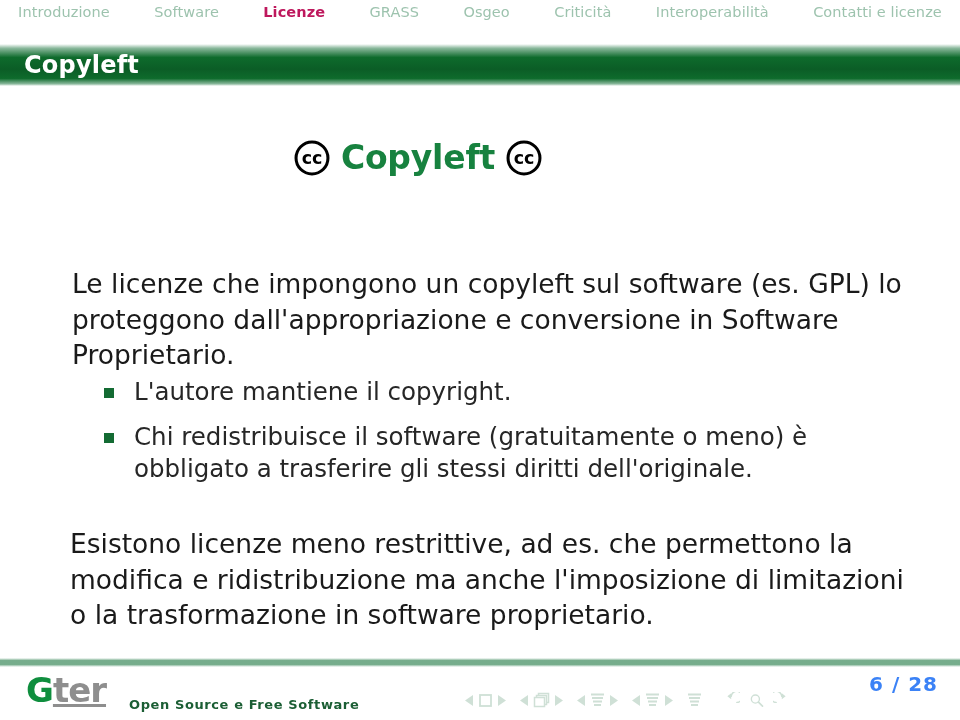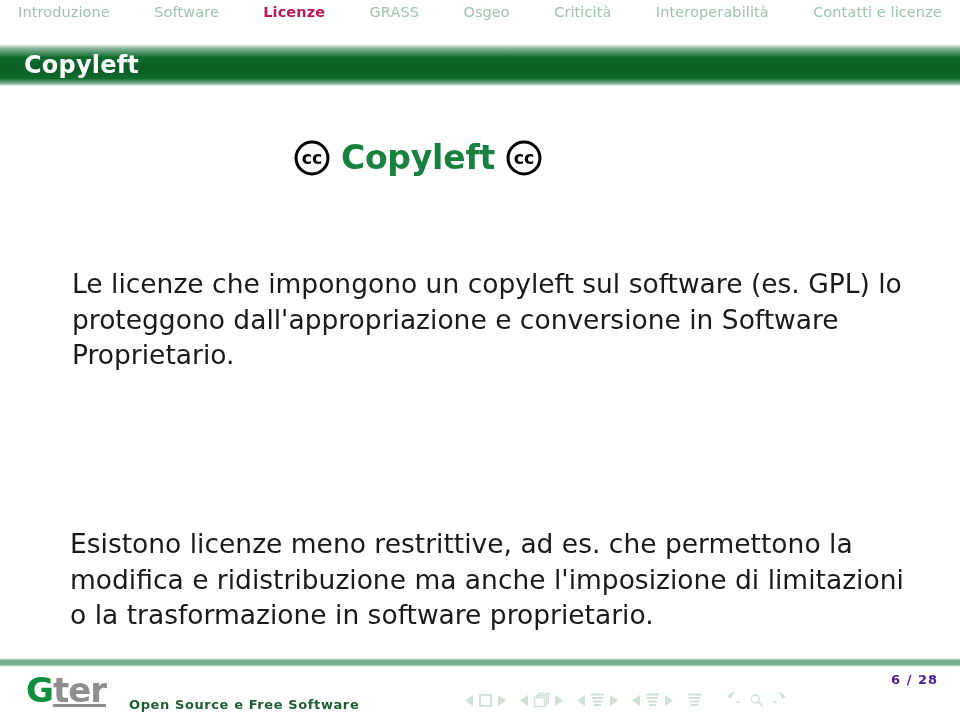--- a/index.html
+++ b/index.html
@@ -198,23 +198,23 @@
     margin-right: 14px;
   }
   .bn-arrow { display: block; }
   .bn-sym { display: block; }
   .bn-tail { display: flex; align-items: center; gap: 9px; margin-left: 8px; }
 
   .page-number {
     position: absolute;
     right: 22px;
     top: 672px;
-    font-size: 13px;
-    font-weight: bold;
-    color: #4c1d95;
+    font-size: 20px;
+    font-weight: bold;
+    color: #3b82f6;
     letter-spacing: 1px;
   }
 </style>
 </head>
 <body>
 
 <div class="navbar">
   <a class="nav-item">Introduzione</a>
   <a class="nav-item">Software</a>
   <a class="nav-item active">Licenze</a>
@@ -238,20 +238,30 @@
     </svg>
     <span class="cc-title">Copyleft</span>
     <svg class="cc-logo" viewBox="0 0 100 100">
       <circle cx="50" cy="50" r="42" fill="#ffffff" stroke="#000000" stroke-width="8"></circle>
       <text x="50" y="50" text-anchor="middle" dominant-baseline="central" font-family="DejaVu Sans, sans-serif" font-size="46" font-weight="bold" fill="#000000">cc</text>
     </svg>
   </div>
 
   <p class="para para-1">Le licenze che impongono un copyleft sul software (es. GPL) lo proteggono dall'appropriazione e conversione in Software Proprietario.</p>
 
+  <ul class="bullets">
+    <li class="bullet-li">
+      <span class="sq"></span>
+      <span>L'autore mantiene il copyright.</span>
+    </li>
+    <li class="bullet-li">
+      <span class="sq"></span>
+      <span>Chi redistribuisce il software (gratuitamente o meno) è obbligato a trasferire gli stessi diritti dell'originale.</span>
+    </li>
+  </ul>
 
   <p class="para para-2">Esistono licenze meno restrittive, ad es. che permettono la modifica e ridistribuzione ma anche l'imposizione di limitazioni o la trasformazione in software proprietario.</p>
 </div>
 
 <div class="footer-band"></div>
 <div class="footer"></div>
 
 <div class="gter-logo">
   <span class="gter-g">G</span>
     <span class="gter-ter">ter</span>

